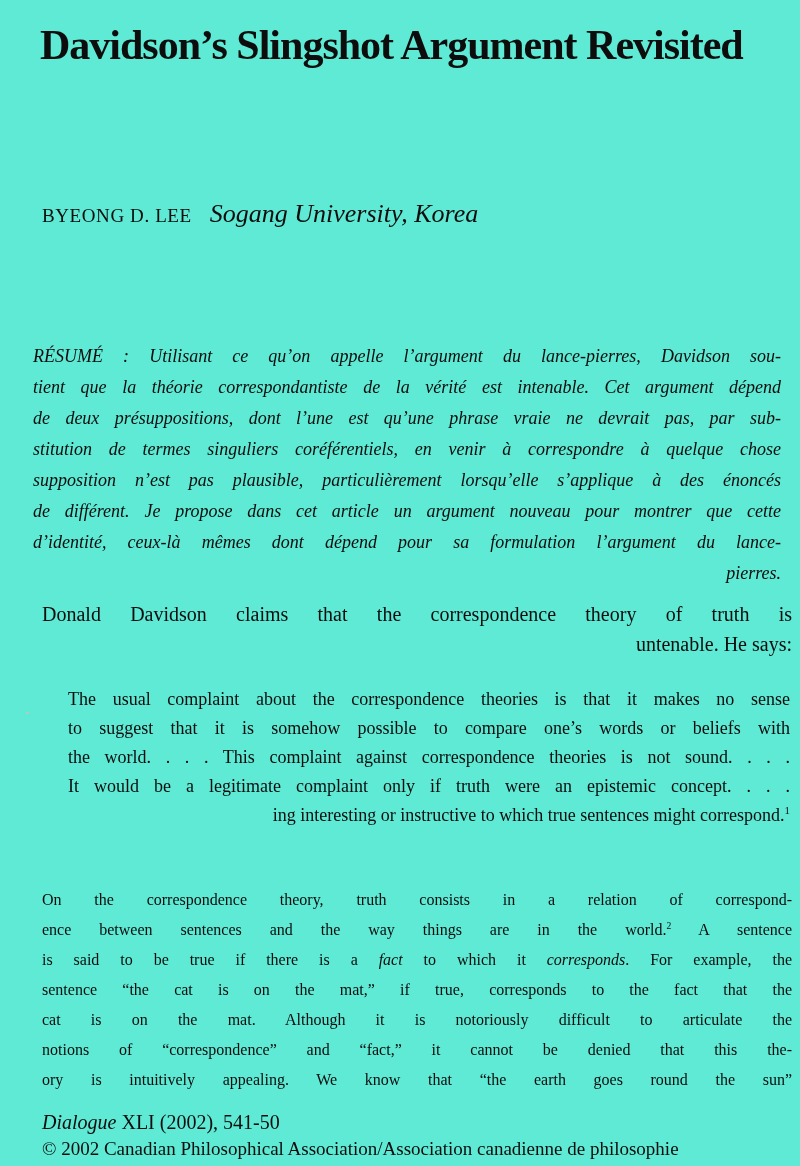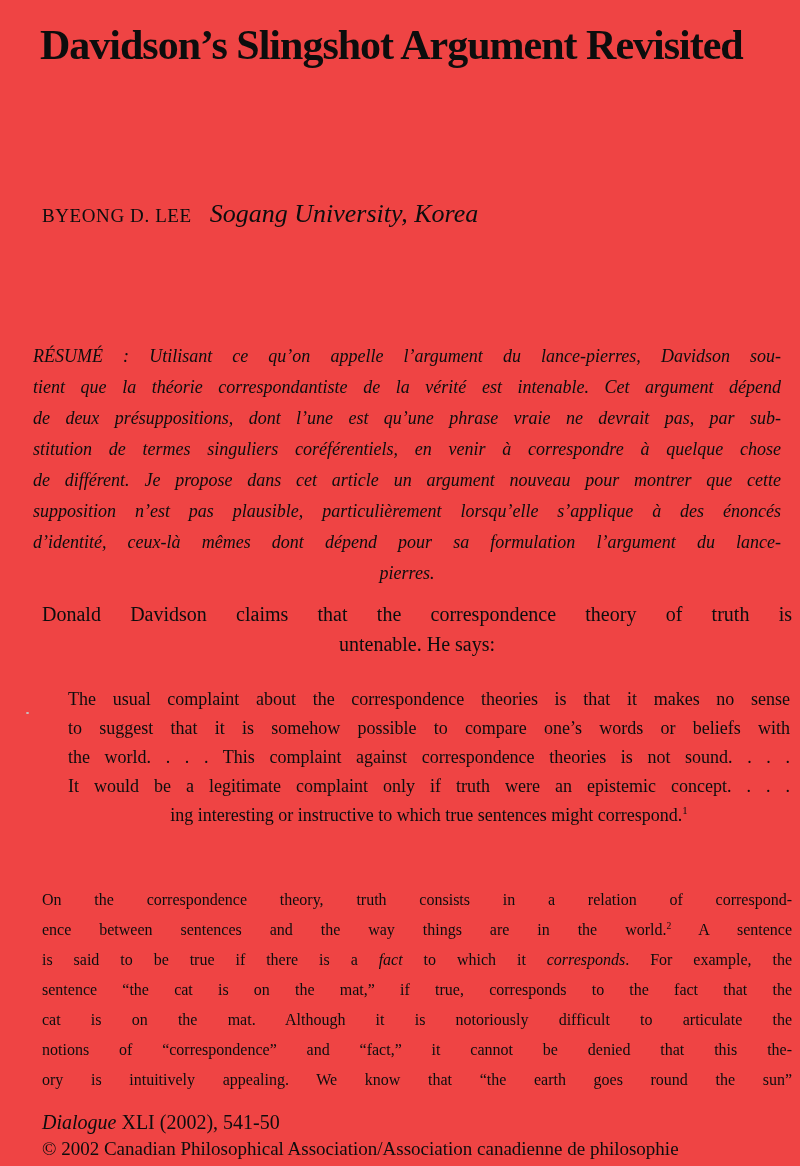--- a/index.html
+++ b/index.html
@@ -1,21 +1,21 @@
 <!DOCTYPE html>
 <html><head>
 <meta charset="utf-8">
 <style>
   html,body{margin:0;padding:0;}
   body{
     width:800px;height:1166px;position:relative;overflow:hidden;
     background:#ffffff;color:#0d0d0d;
     font-family:"Liberation Serif", serif;
   }
-  .page{position:absolute;inset:0;background:#ef4444;}
+  .page{position:absolute;inset:0;background:#5eead4;}
 
   .paper-title{
     position:absolute;top:-7px;left:40px;width:758px;
     font-size:42px;font-weight:bold;letter-spacing:-1px;
     line-height:1.15;white-space:nowrap;
   }
   .author-line{
     position:absolute;top:199px;left:42px;white-space:nowrap;
   }
   .author-name{font-size:19px;letter-spacing:0.6px;}
@@ -37,21 +37,21 @@
     position:absolute;top:885px;left:42px;width:750px;
     font-size:16px;line-height:30px;
   }
   .footer{
     position:absolute;top:1109px;left:42px;width:756px;
     font-weight:normal;white-space:nowrap;
   }
   .journal-citation{font-size:20px;line-height:27px;}
   .copyright-notice{font-size:19px;line-height:26px;}
 
-  .tline{text-align:center;}
+  .tline{text-align:right;}
   .tline.just{text-align:justify;text-align-last:justify;text-justify:inter-word;}
   sup{font-size:0.6em;vertical-align:super;line-height:0;}
   i{font-style:italic;}
 
   .speck{
     position:absolute;left:26px;top:712px;width:3px;height:2px;
     background:#c4c4c4;border-radius:50%;
   }
 </style>
 </head>
@@ -63,22 +63,22 @@
 
   <div class="author-line">
     <span class="author-name">BYEONG D. LEE</span><span class="author-affiliation">Sogang University, Korea</span>
   </div>
 
   <div class="abstract">
       <div class="tline just">RÉSUMÉ : Utilisant ce qu’on appelle l’argument du lance-pierres, Davidson sou-</div>
       <div class="tline just">tient que la théorie correspondantiste de la vérité est intenable. Cet argument dépend</div>
       <div class="tline just">de deux présuppositions, dont l’une est qu’une phrase vraie ne devrait pas, par sub-</div>
       <div class="tline just">stitution de termes singuliers coréférentiels, en venir à correspondre à quelque chose</div>
+      <div class="tline just">supposition n’est pas plausible, particulièrement lorsqu’elle s’applique à des énoncés</div>
       <div class="tline just">de différent. Je propose dans cet article un argument nouveau pour montrer que cette</div>
-      <div class="tline just">supposition n’est pas plausible, particulièrement lorsqu’elle s’applique à des énoncés</div>
       <div class="tline just">d’identité, ceux-là mêmes dont dépend pour sa formulation l’argument du lance-</div>
       <div class="tline">pierres.</div>
     </div>
 
   <div class="para-1">
       <div class="tline just">Donald Davidson claims that the correspondence theory of truth is</div>
       <div class="tline">untenable. He says:</div>
     </div>
 
   <div class="speck"></div>

